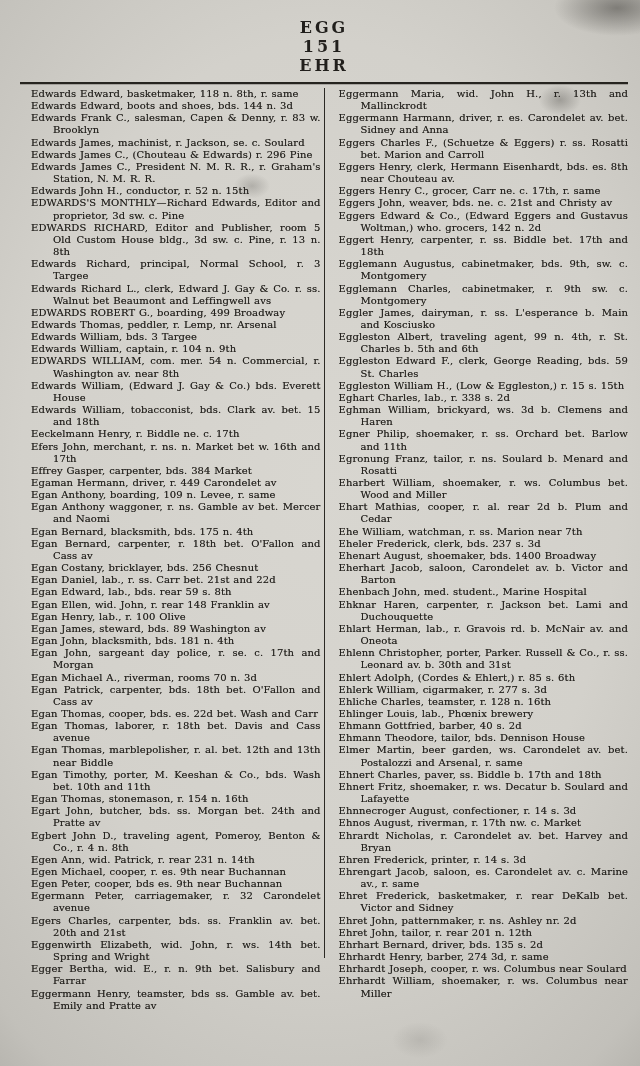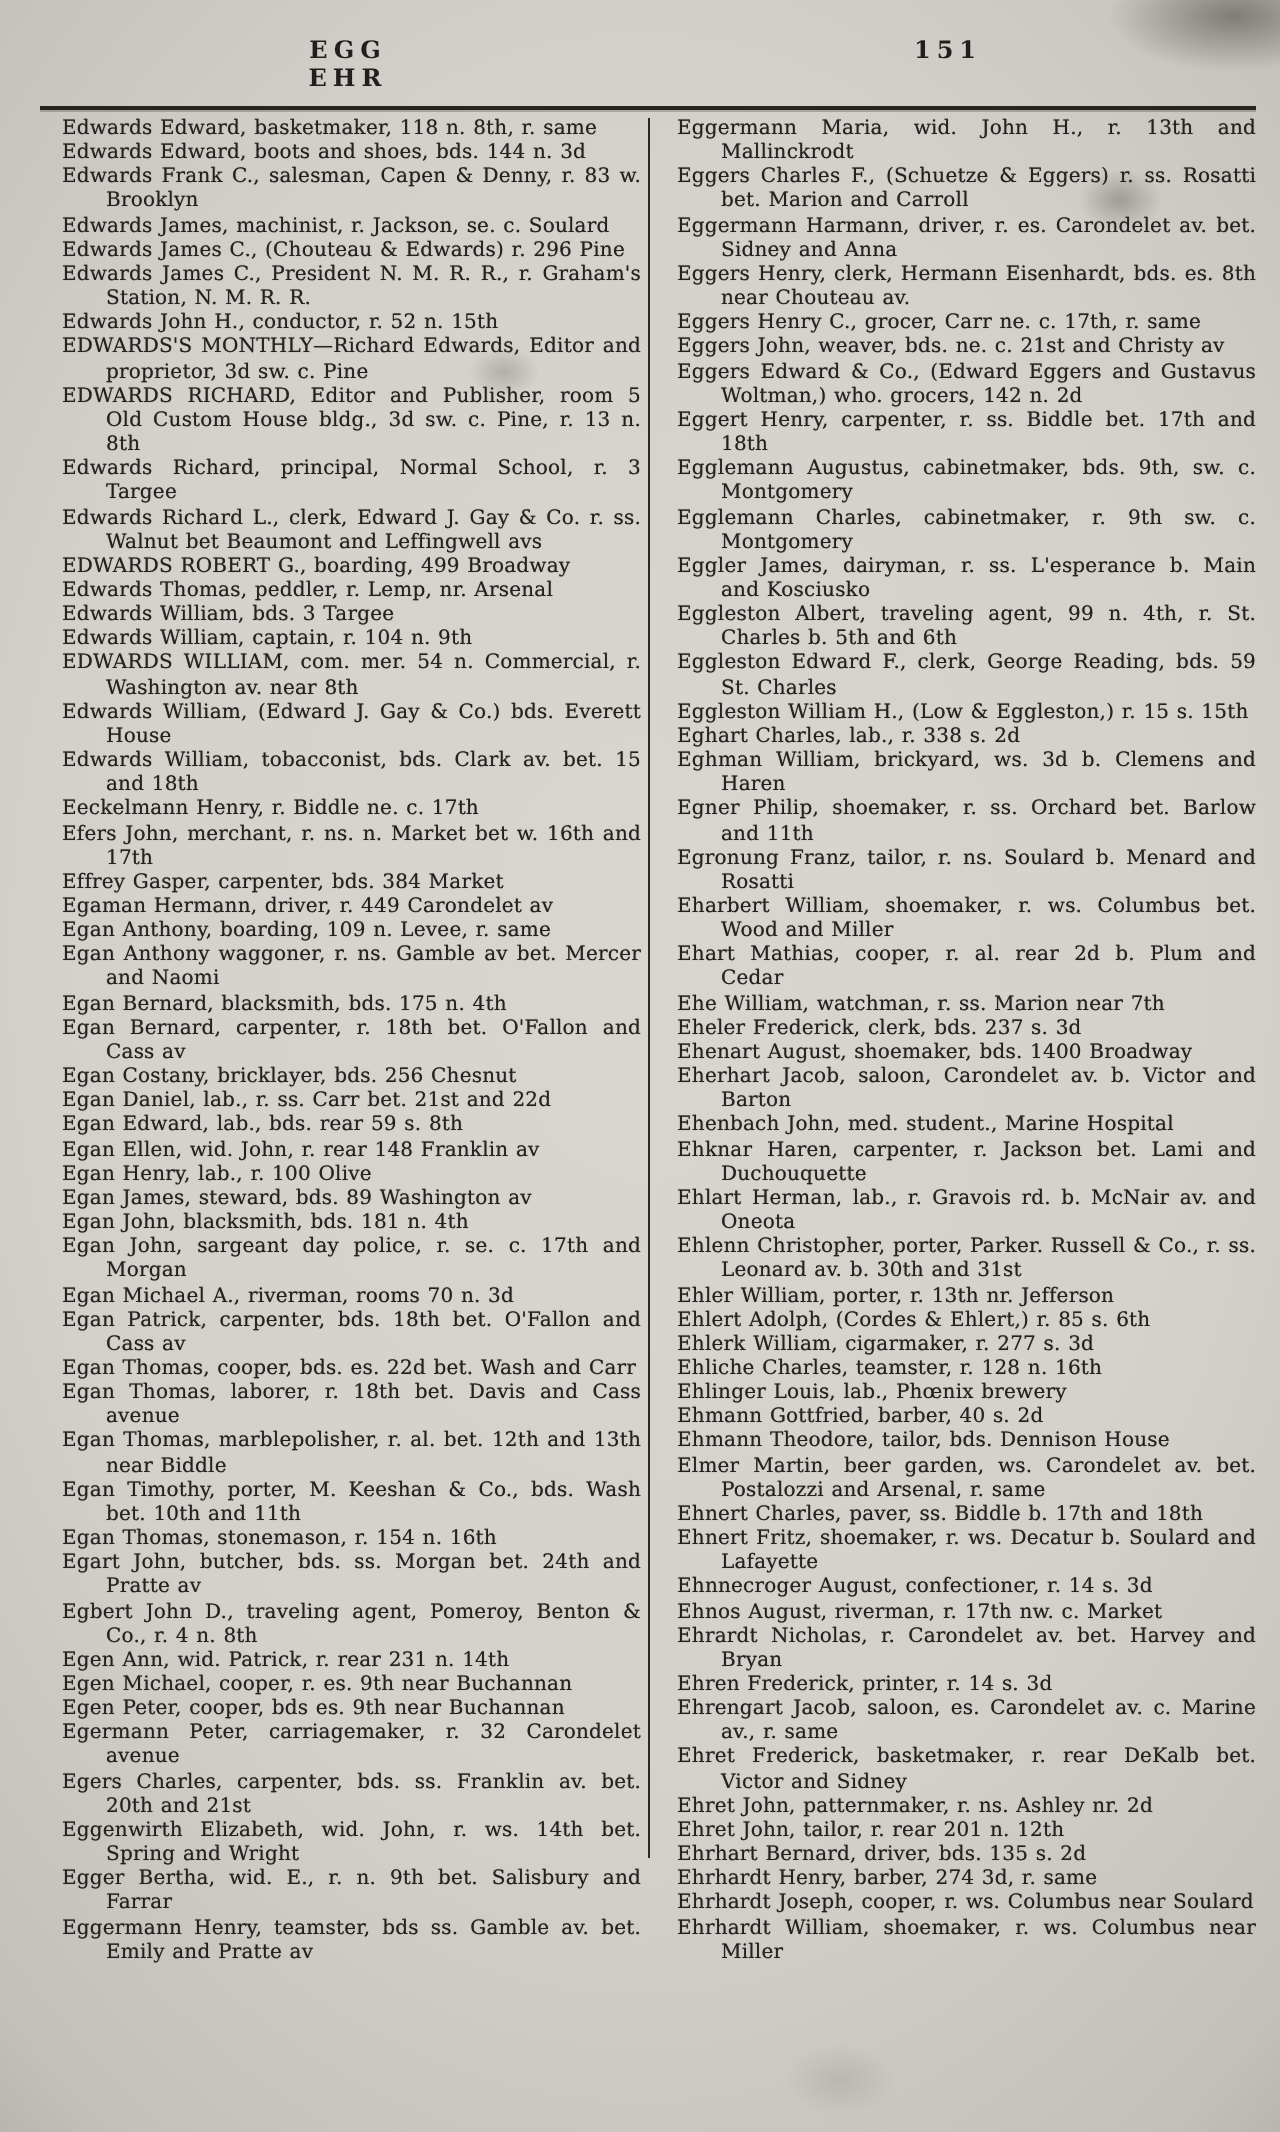--- a/index.html
+++ b/index.html
@@ -21,25 +21,25 @@
   }
   .page {
     position: relative;
     width: 640px;
     height: 1066px;
     box-sizing: border-box;
     padding: 14px 12px 0 20px;
   }
   .running-head {
     display: grid;
-    grid-template-columns: 1fr 1fr;
+    grid-template-columns: 1fr;
     align-items: baseline;
     width: 600px;
     margin: 4px auto 0 auto;
-    font-size: 12px;
+    font-size: 16px;
     font-weight: bold;
     letter-spacing: 3px;
     text-align: center;
   }
   .head-rule {
     width: 608px;
     height: 2px;
     background: #26241f;
     margin: 7px 0 0 0;
     box-shadow: 0 1px 0 rgba(38,36,31,.25);
@@ -140,22 +140,22 @@
         <div class="entry">Egen Peter, cooper, bds es. 9th near Buchannan</div>
         <div class="entry">Egermann Peter, carriagemaker, r. 32 Carondelet avenue</div>
         <div class="entry">Egers Charles, carpenter, bds. ss. Franklin av. bet. 20th and 21st</div>
         <div class="entry">Eggenwirth Elizabeth, wid. John, r. ws. 14th bet. Spring and Wright</div>
         <div class="entry">Egger Bertha, wid. E., r. n. 9th bet. Salisbury and Farrar</div>
         <div class="entry">Eggermann Henry, teamster, bds ss. Gamble av. bet. Emily and Pratte av</div>
       </div>
     <div class="col-divider"></div>
     <div class="col col-right">
         <div class="entry">Eggermann Maria, wid. John H., r. 13th and Mallinckrodt</div>
+        <div class="entry">Eggermann Harmann, driver, r. es. Carondelet av. bet. Sidney and Anna</div>
         <div class="entry">Eggers Charles F., (Schuetze &amp; Eggers) r. ss. Rosatti bet. Marion and Carroll</div>
-        <div class="entry">Eggermann Harmann, driver, r. es. Carondelet av. bet. Sidney and Anna</div>
         <div class="entry">Eggers Henry, clerk, Hermann Eisenhardt, bds. es. 8th near Chouteau av.</div>
         <div class="entry">Eggers Henry C., grocer, Carr ne. c. 17th, r. same</div>
         <div class="entry">Eggers John, weaver, bds. ne. c. 21st and Christy av</div>
         <div class="entry">Eggers Edward &amp; Co., (Edward Eggers and Gustavus Woltman,) who. grocers, 142 n. 2d</div>
         <div class="entry">Eggert Henry, carpenter, r. ss. Biddle bet. 17th and 18th</div>
         <div class="entry">Egglemann Augustus, cabinetmaker, bds. 9th, sw. c. Montgomery</div>
         <div class="entry">Egglemann Charles, cabinetmaker, r. 9th sw. c. Montgomery</div>
         <div class="entry">Eggler James, dairyman, r. ss. L'esperance b. Main and Kosciusko</div>
         <div class="entry">Eggleston Albert, traveling agent, 99 n. 4th, r. St. Charles b. 5th and 6th</div>
         <div class="entry">Eggleston Edward F., clerk, George Reading, bds. 59 St. Charles</div>
@@ -167,21 +167,20 @@
         <div class="entry">Eharbert William, shoemaker, r. ws. Columbus bet. Wood and Miller</div>
         <div class="entry">Ehart Mathias, cooper, r. al. rear 2d b. Plum and Cedar</div>
         <div class="entry">Ehe William, watchman, r. ss. Marion near 7th</div>
         <div class="entry">Eheler Frederick, clerk, bds. 237 s. 3d</div>
         <div class="entry">Ehenart August, shoemaker, bds. 1400 Broadway</div>
         <div class="entry">Eherhart Jacob, saloon, Carondelet av. b. Victor and Barton</div>
         <div class="entry">Ehenbach John, med. student., Marine Hospital</div>
         <div class="entry">Ehknar Haren, carpenter, r. Jackson bet. Lami and Duchouquette</div>
         <div class="entry">Ehlart Herman, lab., r. Gravois rd. b. McNair av. and Oneota</div>
         <div class="entry">Ehlenn Christopher, porter, Parker. Russell &amp; Co., r. ss. Leonard av. b. 30th and 31st</div>
-        <div class="entry">Ehler William, porter, r. 13th nr. Jefferson</div>
         <div class="entry">Ehlert Adolph, (Cordes &amp; Ehlert,) r. 85 s. 6th</div>
         <div class="entry">Ehlerk William, cigarmaker, r. 277 s. 3d</div>
         <div class="entry">Ehliche Charles, teamster, r. 128 n. 16th</div>
         <div class="entry">Ehlinger Louis, lab., Phœnix brewery</div>
         <div class="entry">Ehmann Gottfried, barber, 40 s. 2d</div>
         <div class="entry">Ehmann Theodore, tailor, bds. Dennison House</div>
         <div class="entry">Elmer Martin, beer garden, ws. Carondelet av. bet. Postalozzi and Arsenal, r. same</div>
         <div class="entry">Ehnert Charles, paver, ss. Biddle b. 17th and 18th</div>
         <div class="entry">Ehnert Fritz, shoemaker, r. ws. Decatur b. Soulard and Lafayette</div>
         <div class="entry">Ehnnecroger August, confectioner, r. 14 s. 3d</div>

